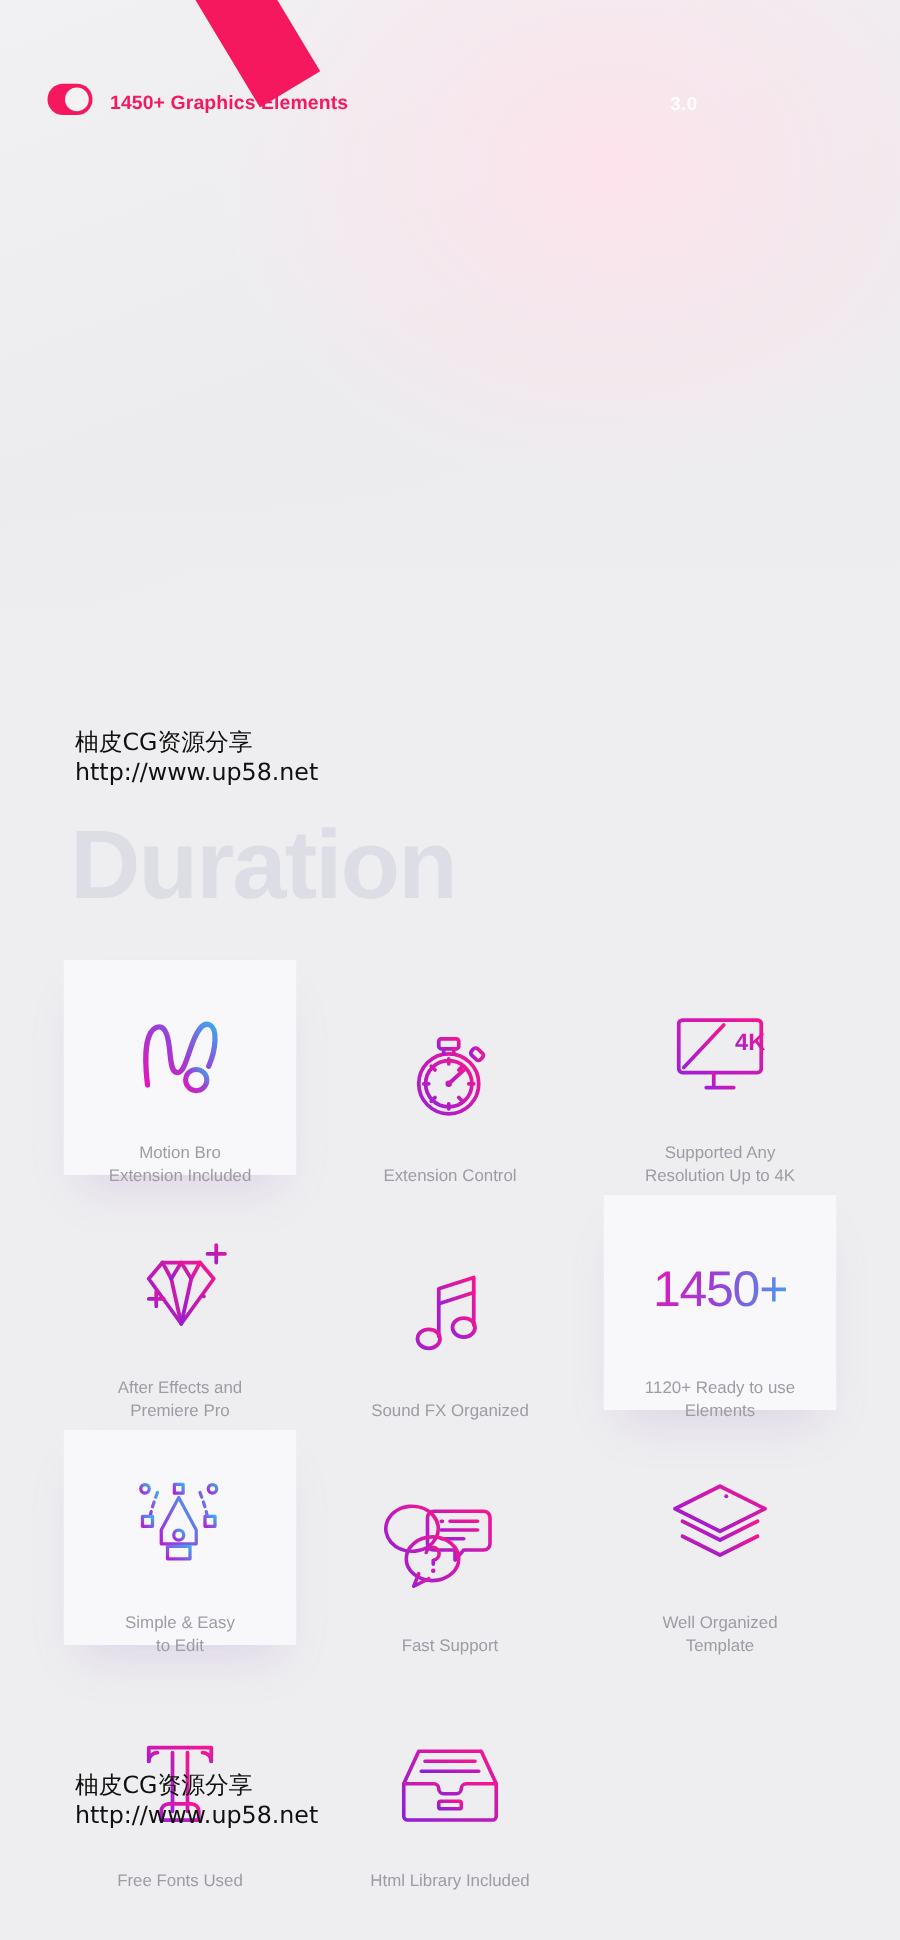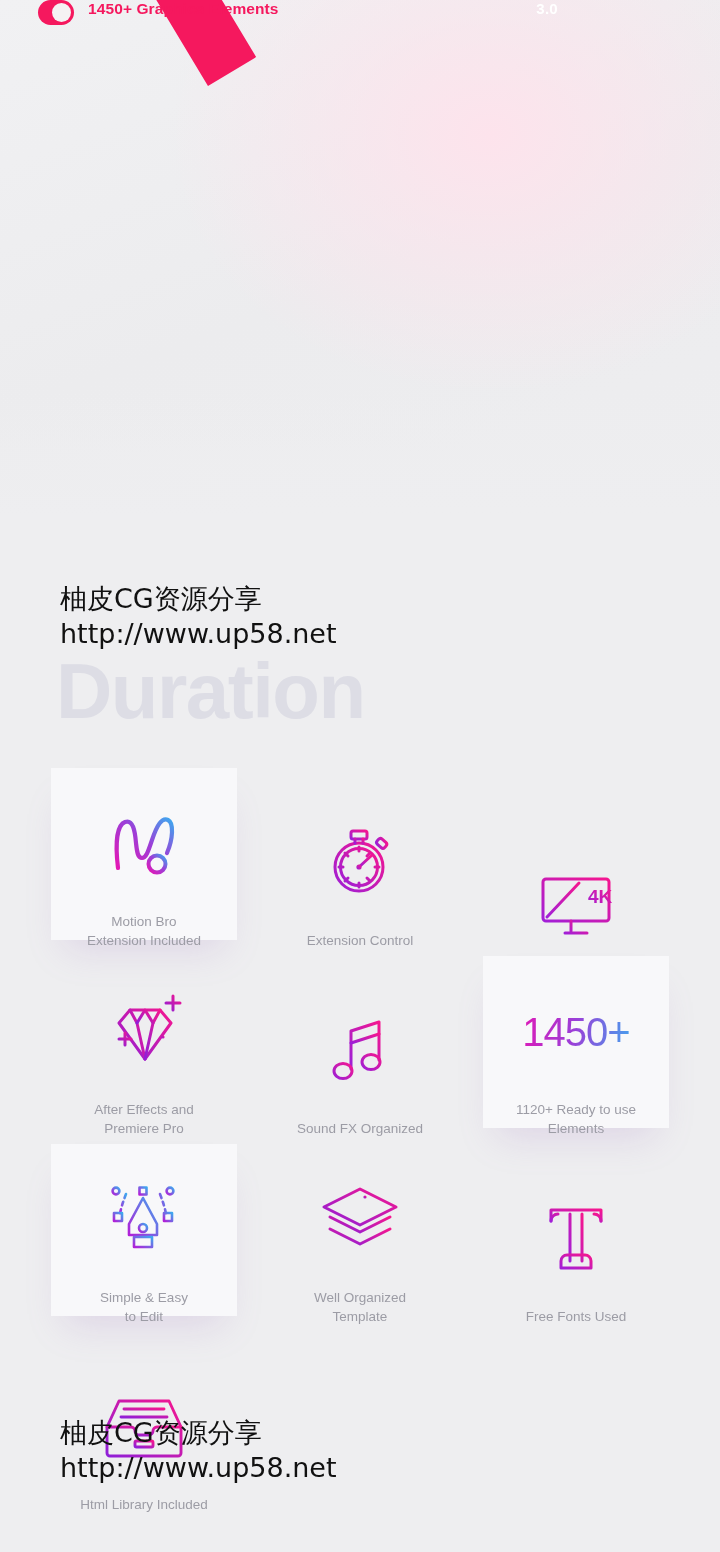--- a/index.html
+++ b/index.html
@@ -35,21 +35,21 @@
   }
   .hero-fade {
     position:absolute; left:0; bottom:0; width:720px; height:170px;
     background:linear-gradient(to bottom, rgba(238,238,240,0) 0%, #eeeef0 74%);
     pointer-events:none;
   }
 
   
   .topbar {
     position:absolute; left:0; top:0; width:584px; height:92px;
-    display:flex; align-items:flex-start;
+    display:flex; align-items:flex-end;
     padding:0 26px 0 38px;
     box-sizing:border-box;
     z-index:6;
   }
   .toggle-icon {
     width:36px; height:25px; border-radius:13px;
     background:#f5185e;
     position:relative; flex:none;
   }
   .toggle-icon::after {
@@ -134,21 +134,21 @@
     -webkit-background-clip:text;
     background-clip:text;
     color:transparent;
   }
 
   
   .watermark {
     position:absolute;
     z-index:9;
     color:#111111;
-    font-size:27px;
+    font-size:19px;
     line-height:1.28;
     white-space:pre-line;
     user-select:none;
     font-family:"DejaVu Sans", sans-serif;
   }
   .watermark.wm-top  { left:60px; top:582px; }
   .watermark.wm-bot  { left:60px; top:1416px; }
 </style>
 </head>
 <body>
@@ -221,20 +221,22 @@
           </defs>
         <g stroke="url(#g4)" stroke-width="3" fill="none" stroke-linecap="round" stroke-linejoin="round">
           <rect x="8" y="8" width="66" height="42" rx="3"></rect>
           <path d="M12 46 L44 12"></path>
           <path d="M36 50v10M30 62h22"></path>
           <path d="M41 62h10"></path>
         </g>
         <text x="53" y="32" font-family="Liberation Sans, sans-serif" font-size="19" font-weight="bold" fill="url(#g4)">4K</text>
       </svg>
     </div>
+    <div class="cell-label">Supported Any
+Resolution Up to 4K</div>
   </div>
 
   <div class="cell">
     <div class="icon-wrap">
       <svg width="82" height="78" viewBox="0 0 82 78" fill="none">
         <defs>
             <linearGradient id="gD" x1="0" y1="1" x2="1" y2="0">
           <stop offset="0" stop-color="#8f1fd8"></stop>
               <stop offset="1" stop-color="#f5168f"></stop>
         </linearGradient>
@@ -306,20 +308,42 @@
           <path d="M41 26 V44"></path>
           <circle cx="41" cy="48" r="4"></circle>
           <rect x="32" y="57" width="18" height="10"></rect>
         </g>
       </svg>
     </div>
     <div class="cell-label">Simple &amp; Easy
 to Edit</div>
   </div>
 
+  <div class="cell">
+    <div class="icon-wrap">
+      <svg width="82" height="72" viewBox="0 0 82 72" fill="none">
+        <defs>
+            <linearGradient id="gC" x1="0" y1="1" x2="1" y2="0">
+          <stop offset="0" stop-color="#9b1fd8"></stop>
+              <stop offset="1" stop-color="#f5168f"></stop>
+        </linearGradient>
+          </defs>
+        <g stroke="url(#gC)" stroke-width="2.9" fill="none" stroke-linejoin="round" stroke-linecap="round">
+          <path d="M28 6 H68 a5 5 0 0 1 5 5 V32 a5 5 0 0 1 -5 5 H52 l-7 8 v-8 H28 a5 5 0 0 1 -5 -5 V11 a5 5 0 0 1 5 -5 Z"></path>
+          <path d="M34 14 h1 M41 14 h22 M34 21 h29 M34 28 h18"></path>
+          <path d="M30 27 a21 18 0 1 0 -0.1 0.2 Z"></path>
+          <ellipse cx="27" cy="44" rx="21" ry="17.5"></ellipse>
+          <path d="M16 56 L12 66 L24 60"></path>
+          <path d="M22 39 a5.2 5.2 0 1 1 5.6 6.2 v3.2"></path>
+          <circle cx="27.6" cy="53.5" r="1.8" fill="url(#gC)" stroke="none"></circle>
+        </g>
+      </svg>
+    </div>
+    <div class="cell-label">Fast Support</div>
+  </div>
 
   <div class="cell">
     <div class="icon-wrap">
       <svg width="86" height="74" viewBox="0 0 86 74" fill="none">
         <defs>
             <linearGradient id="gL" x1="0" y1="1" x2="1" y2="0">
           <stop offset="0" stop-color="#8f1fd8"></stop>
               <stop offset="1" stop-color="#f5168f"></stop>
         </linearGradient>
           </defs>

